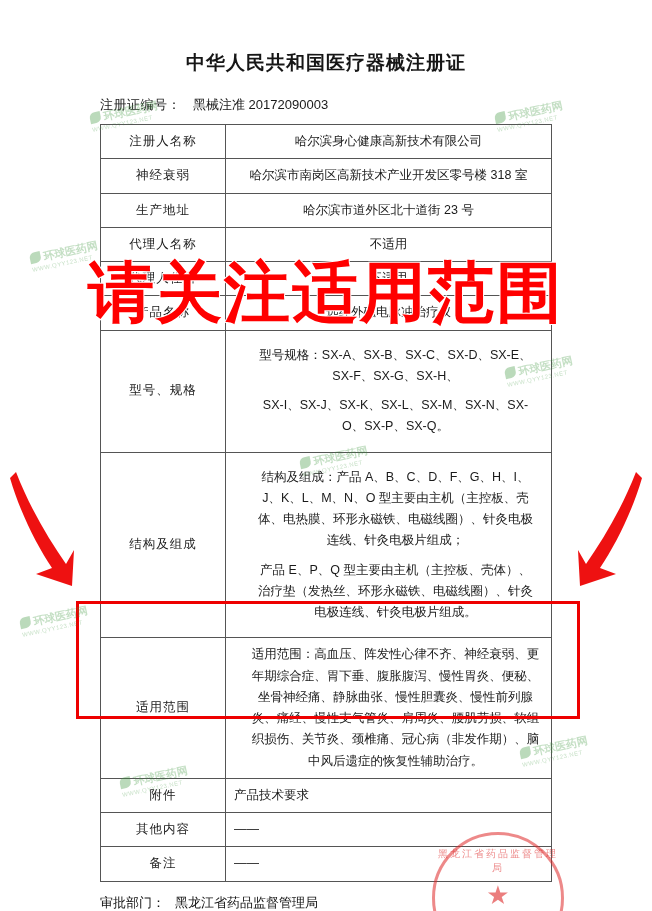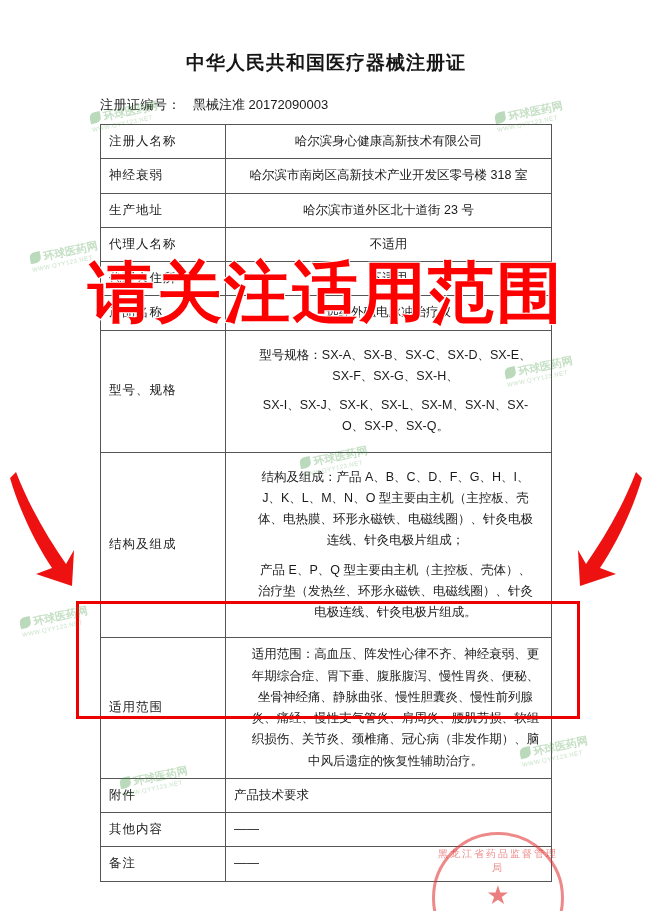--- a/index.html
+++ b/index.html
@@ -47,20 +47,21 @@
   table.cert td {
     border: 1px solid #555;
     font-size: 12.5px;
     color: #1a1a1a;
     padding: 6px 8px;
     vertical-align: middle;
     line-height: 1.7;
   }
   td.label {
     width: 108px;
+    text-align: center;
     letter-spacing: 1px;
     white-space: nowrap;
   }
   td.value {
     text-align: center;
     padding-left: 12px;
   }
   td.value.center { text-align: left; padding-left: 8px; }
   td.value.indent { padding-left: 22px; }
   .sub-p { margin: 8px; }
@@ -235,20 +236,23 @@
         <td class="label">其他内容</td>
         <td class="value center">——</td>
       </tr>
       <tr>
         <td class="label">备注</td>
         <td class="value center">——</td>
       </tr>
     </tbody>
   </table>
 
+  <div class="approval-dept">
+    <span>审批部门：</span><span class="val">黑龙江省药品监督管理局</span>
+  </div>
 
   <div class="dates">
     <div class="row">
       
     </div>
 
   </div>
 
   <div class="slogan">请关注适用范围</div>
 

